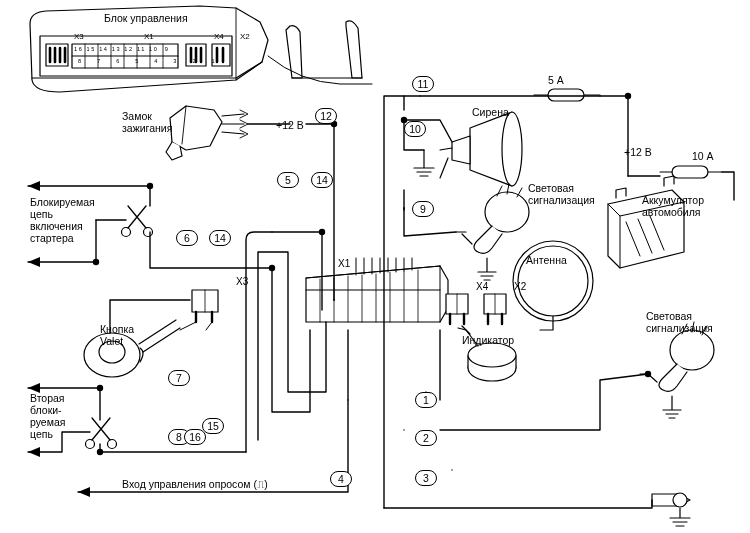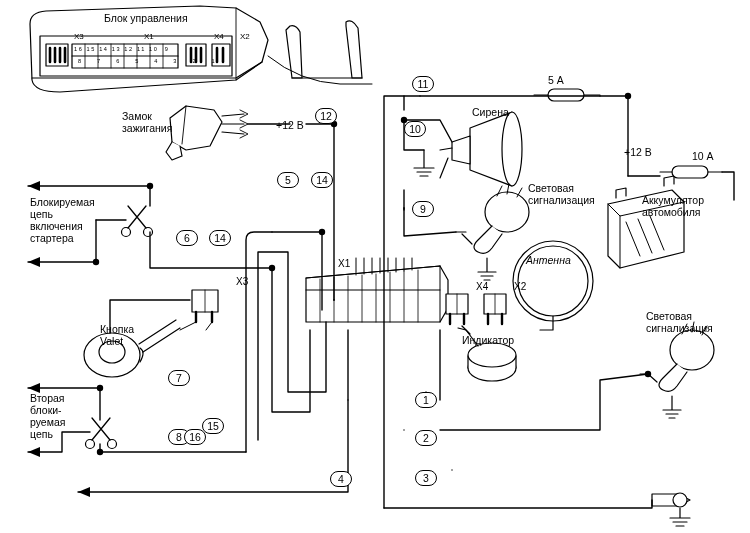--- a/index.html
+++ b/index.html
@@ -330,28 +330,29 @@
   <div class="lbl left" style="left:276px; top:119px; width:40px;">+12 В</div>
   <div class="lbl left" style="left:624px; top:146px; width:40px;">+12 В</div>
 
   <div class="lbl left" style="left:30px; top:196px; width:86px;">Блокируемая<br>цепь<br>включения<br>стартера</div>
 
   <div class="lbl left" style="left:100px; top:323px; width:56px;">Кнопка<br>Valet</div>
   <div class="small-lbl" style="left:212px; top:277px; font-size:10px;">X3</div>
 
   <div class="lbl left" style="left:30px; top:392px; width:74px;">Вторая<br>блоки-<br>руемая<br>цепь</div>
 
+  <div class="lbl left" style="left:122px; top:478px; width:200px;">Вход управления опросом (⎍)</div>
 
   <div class="small-lbl" style="left:314px; top:259px; font-size:10px;">X1</div>
   <div class="small-lbl" style="left:452px; top:282px; font-size:10px;">X4</div>
   <div class="small-lbl" style="left:490px; top:282px; font-size:10px;">X2</div>
 
   <div class="lbl" style="left:472px; top:106px; width:70px;">Сирена</div>
   <div class="lbl" style="left:528px; top:182px; width:86px;">Световая<br>сигнализация</div>
-  <div class="lbl" style="left:526px; top:254px; width:56px;font-style:italic;">Антенна</div>
+  <div class="lbl" style="left:526px; top:254px; width:56px;">Антенна</div>
   <div class="lbl" style="left:462px; top:334px; width:70px;">Индикатор</div>
   <div class="lbl" style="left:642px; top:194px; width:92px;">Аккумулятор<br>автомобиля</div>
   <div class="lbl" style="left:646px; top:310px; width:86px;">Световая<br>сигнализация</div>
 
   <div class="lbl" style="left:548px; top:74px; width:36px;">5 А</div>
   <div class="lbl" style="left:692px; top:150px; width:36px;">10 А</div>
 
   <div id="callouts">
       <div class="num" style="left: 315px; top: 108px;">12</div>
       <div class="num" style="left: 412px; top: 76px;">11</div>

